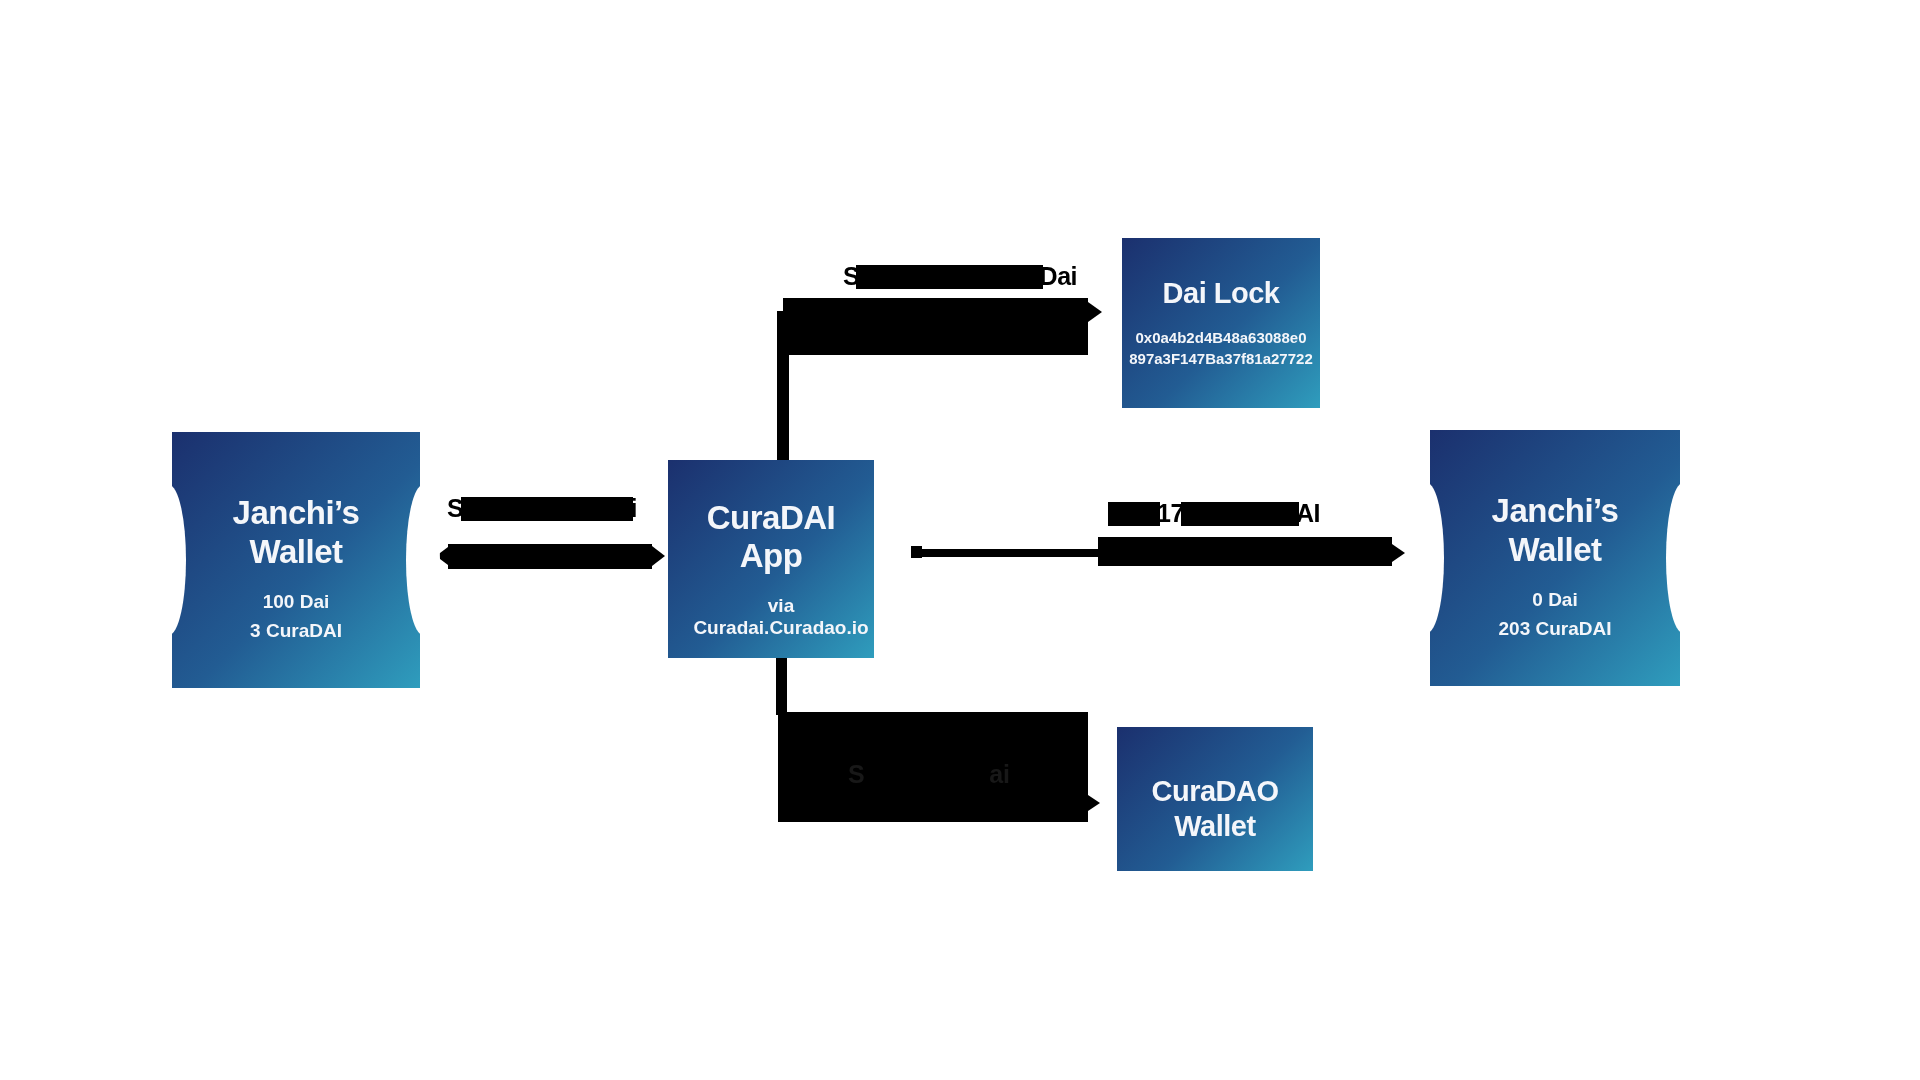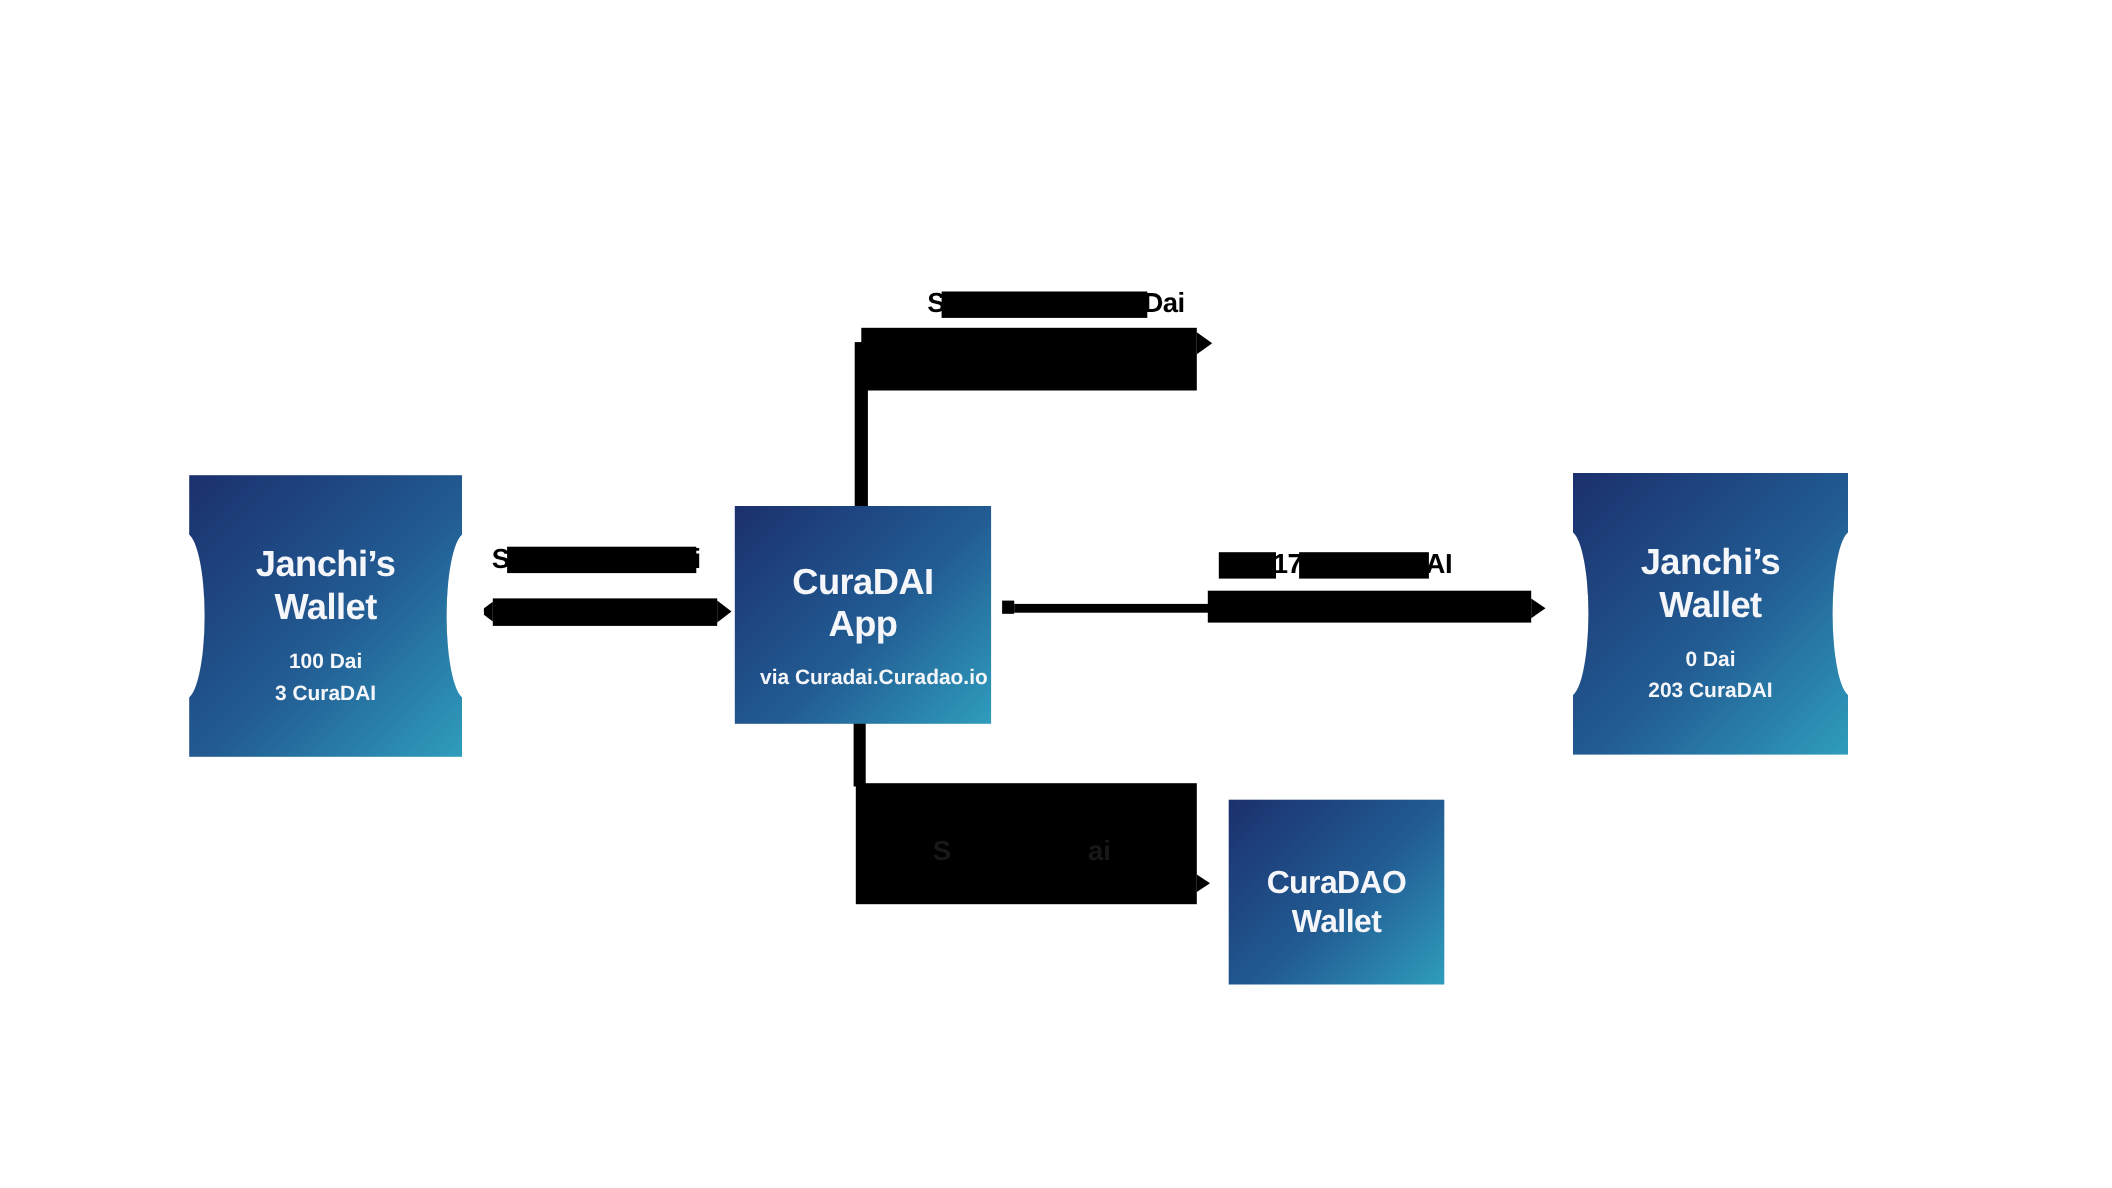--- a/index.html
+++ b/index.html
@@ -16,23 +16,23 @@
     color:#f4f6fa; display:flex; flex-direction:column;
     align-items:center; justify-content:center; text-align:center;
   }
   .node .title { font-size:33px; line-height:1.16; letter-spacing:-0.5px; }
   .node .small-title { font-size:29px; line-height:1.2; letter-spacing:-0.5px; }
   .node .balances { margin-top:16px; font-size:19px; line-height:1.55; }
   .node .address  { margin-top:16px; font-size:15px; line-height:1.45; }
   .node .subtitle { margin-top:20px; font-size:19px;margin-left:20px; }
 
   #left-wallet   { left:172px;  top:432px; width:248px; height:256px; }
-  #app-node      { left:668px;  top:460px; width:233px; height:198px; }
+  #app-node      { left:668px;  top:460px; width:206px; height:198px; }
   #dai-lock      { left:1122px; top:238px; width:198px; height:170px; }
-  #curadao-wallet{ left:1117px; top:727px; width:196px; height:168px; }
+  #curadao-wallet{ left:1117px; top:727px; width:196px; height:144px; }
   #right-wallet  { left:1430px; top:430px; width:250px; height:256px; }
 
   .title-wrap   { max-width:170px;margin-top:20px; }
 
   
   .notch { position:absolute; background:#ffffff; width:34px; height:150px;
            border-radius:50%; top:50%; transform:translateY(-50%); }
   .notch.l { left:-20px; } .notch.r { right:-20px; }
 
   
@@ -142,20 +142,27 @@
       <div>100 Dai</div>
       <div>3 CuraDAI</div>
     </div>
   </div>
 
   <div class="node" id="app-node">
     <div class="title title-wrap">CuraDAI App</div>
     <div class="subtitle">via Curadai.Curadao.io</div>
   </div>
 
+  <div class="node" id="dai-lock">
+    <div class="small-title">Dai Lock</div>
+    <div class="address">
+      <div>0x0a4b2d4B48a63088e0</div>
+      <div>897a3F147Ba37f81a27722</div>
+    </div>
+  </div>
 
   <div class="node" id="curadao-wallet">
     <div class="small-title title-wrap">CuraDAO Wallet</div>
   </div>
 
   <div class="node" id="right-wallet">
     <div class="notch l"></div>
     <div class="notch r"></div>
     <div class="title title-wrap">Janchi’s Wallet</div>
     <div class="balances">

